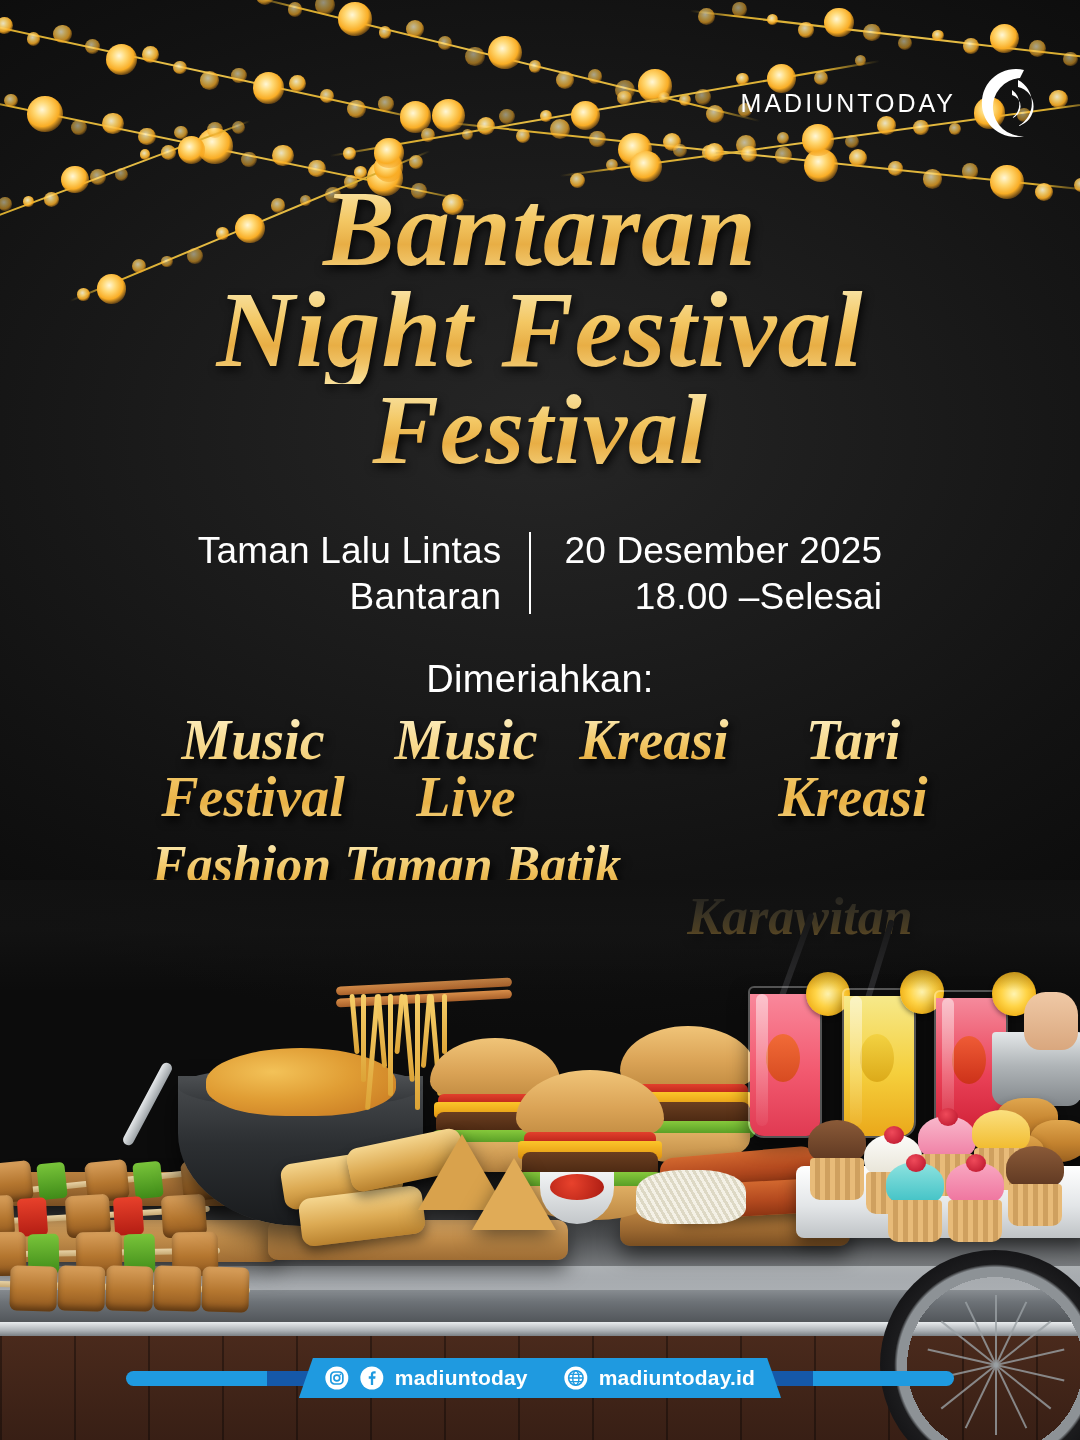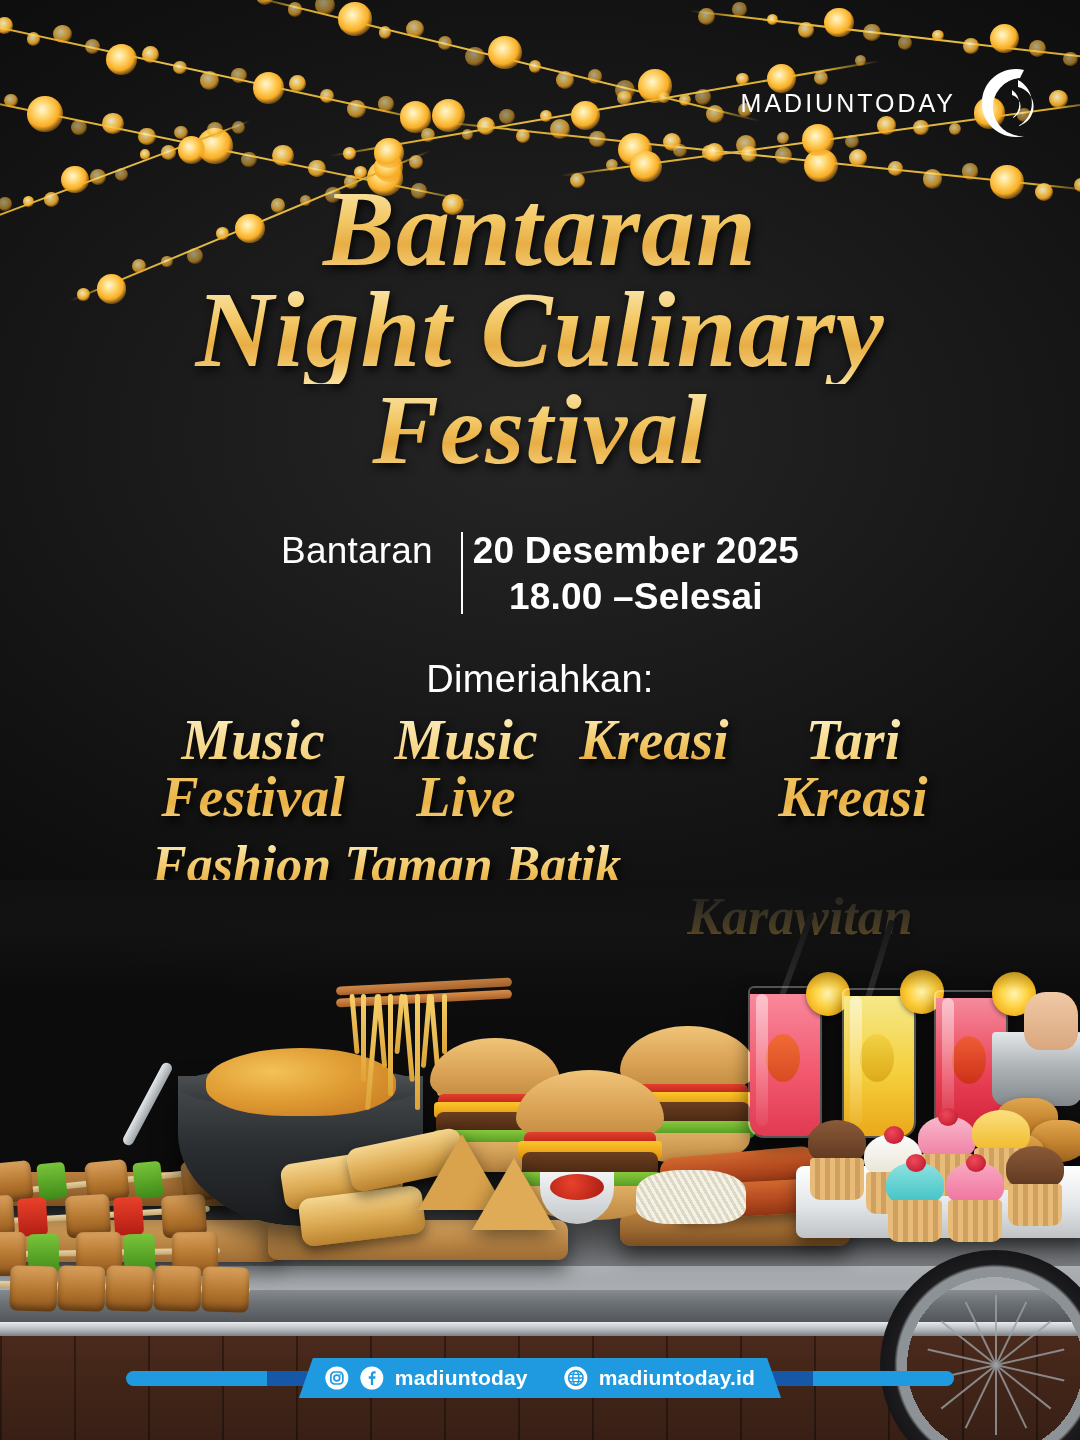--- a/index.html
+++ b/index.html
@@ -56,22 +56,22 @@
   .info-row {
     position:absolute; left:0; top:528px; width:1080px;
     display:flex; justify-content:center; align-items:stretch;
   }
   .info-venue {
     text-align:right; color:#fff; font-size:37px; line-height:1.24;
     font-weight:400; padding-right:28px; letter-spacing:0.2px;
   }
   .info-div { width:2px; background:#ffffff; align-self:stretch; margin:4px 0 6px 0; }
   .info-date {
-    text-align:center; color:#fff; font-size:37px; line-height:1.24;
-    font-weight:700; padding-left:10px; letter-spacing:0.2px;
+    text-align:right; color:#fff; font-size:37px; line-height:1.24;
+    font-weight:400; padding-left:33px; letter-spacing:0.2px;
   }
 
   
   .dimeriahkan {
     position:absolute; left:0; top:658px; width:1080px; text-align:center;
     color:#fff; font-size:38px; font-weight:400; letter-spacing:0.3px;
   }
 
   .gold-item {
     font-family:"Liberation Serif", serif;
@@ -383,26 +383,27 @@
         <path d="M62 10 A34 34 0 1 0 62 76 A26 26 0 1 1 58 18 Z" fill="#ffffff"></path>
         <path d="M62 22 A24 24 0 1 0 62 66 A17 17 0 1 1 59 28 Z" fill="#ffffff" opacity="0.0"></path>
         <path d="M56 20 A26 26 0 0 1 56 66 A20 20 0 0 0 56 27 Z" fill="#ffffff"></path>
         <path d="M50 30 A17 17 0 0 1 50 58 A12 12 0 0 0 50 35 Z" fill="#ffffff"></path>
       </svg>
     </div>
   </div>
 
   <div class="title-block">
     <div class="title-line t1">Bantaran</div>
-    <div class="title-line t2">Night Culinary</div>
+    <div class="title-line t2">Night Festival</div>
     <div class="title-line t3">Festival</div>
   </div>
 
   <div class="info-row">
     <div class="info-venue">
+      <div>Taman Lalu Lintas</div>
       <div>Bantaran</div>
     </div>
     <div class="info-div"></div>
     <div class="info-date">
       <div>20 Desember 2025</div>
       <div>18.00 –Selesai</div>
     </div>
   </div>
 
   <div class="dimeriahkan">Dimeriahkan:</div>

